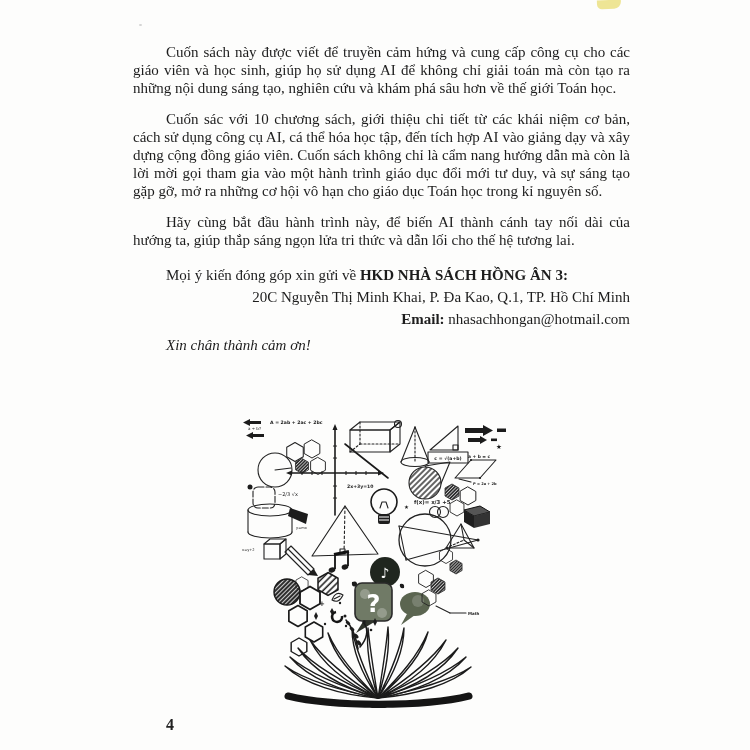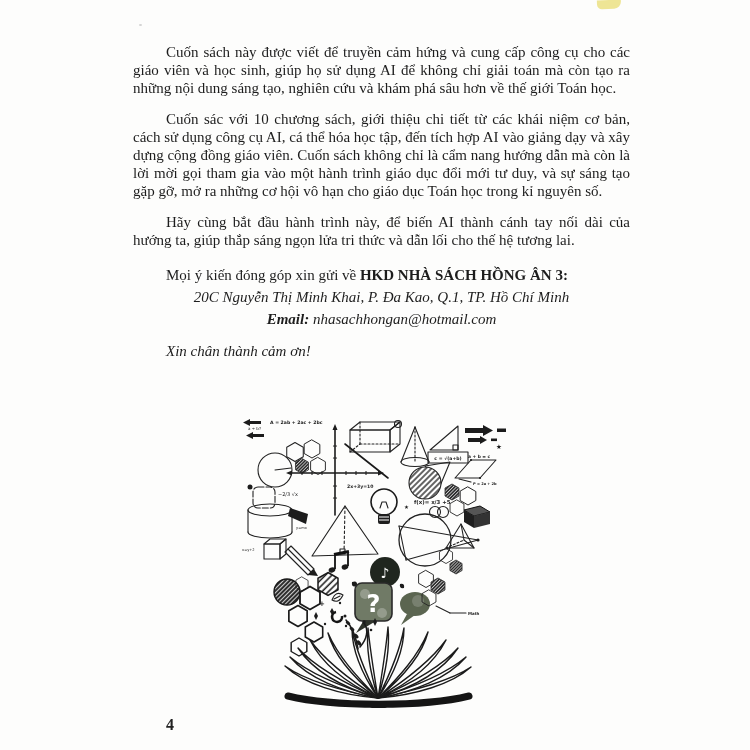--- a/index.html
+++ b/index.html
@@ -23,23 +23,23 @@
     position:absolute; left:139px; top:24px; width:3px; height:2px;
     background:#b5b5b5; opacity:.6; border-radius:50%;
   }
   .content{position:absolute; left:133px; top:44px; width:497px;}
   p.body{
     font-size:15px; line-height:17.8px; text-align:justify;
     text-indent:33px; margin:0 0 14px; color:var(--ink);
   }
   .contact{margin-top:2px; line-height:22px; font-size:15px;}
   .contact .first{text-indent:33px; margin:0; text-align:left;}
-  .contact .center{text-align:center; text-indent:0; margin:0;font-style:italic;}
+  .contact .center{text-align:right; text-indent:0; margin:0;}
   .contact b{font-weight:bold;}
-  .closing{margin-top:12px; padding-left:33px; font-style:italic; font-size:15px; line-height:18px;}
+  .closing{margin-top:6px; padding-left:33px; font-style:italic; font-size:15px; line-height:18px;}
   .closing .thanks{margin:0 0 7px;}
   .closing .authors{margin:0; font-weight:bold;}
   .illu{position:absolute; left:228px; top:416px; width:300px; height:300px;}
   .pagenum{
     position:absolute; left:166px; top:716px;
     font-size:16px; font-weight:bold; color:#222;
   }
   svg .ln{stroke:#222;fill:none;stroke-width:1.1;stroke-linecap:round;stroke-linejoin:round;}
   svg .lnb{stroke:#1a1a1a;fill:none;stroke-width:1.6;stroke-linecap:round;stroke-linejoin:round;}
   svg .fill{fill:#1c1c1c;stroke:none;}

